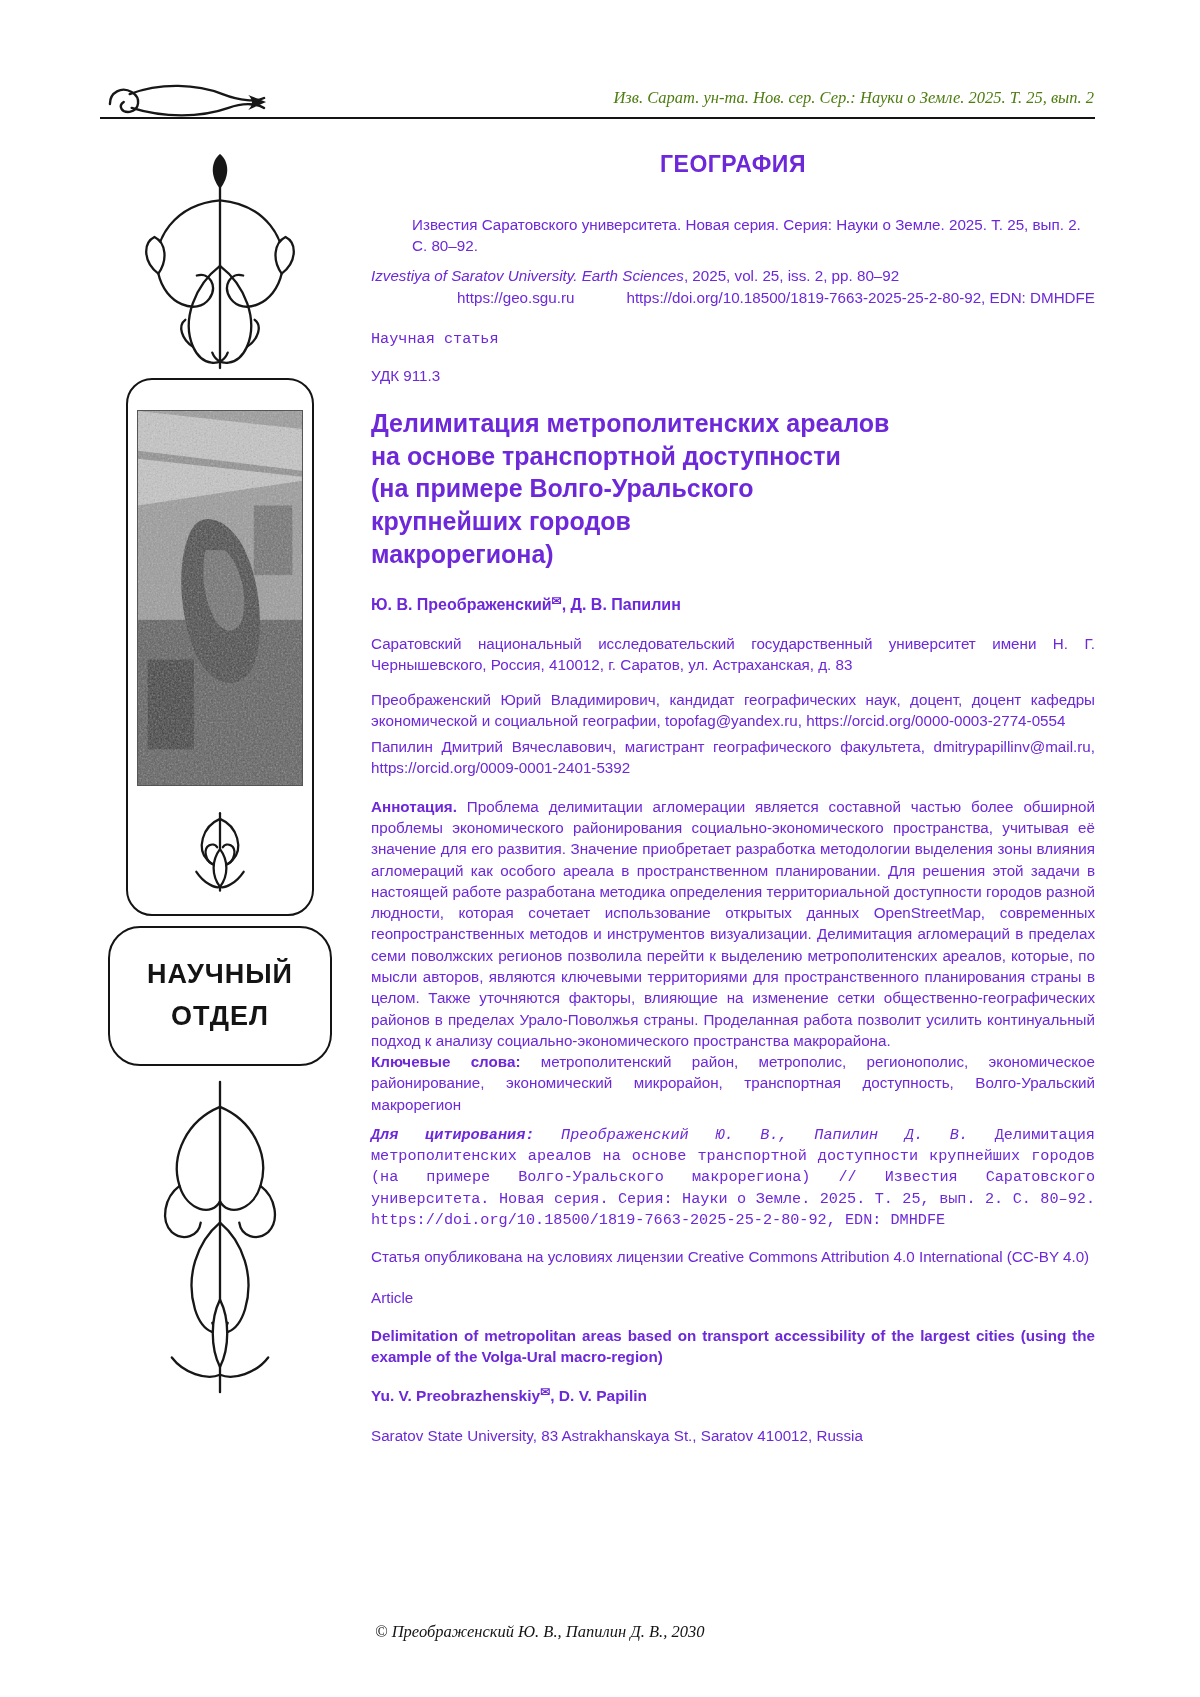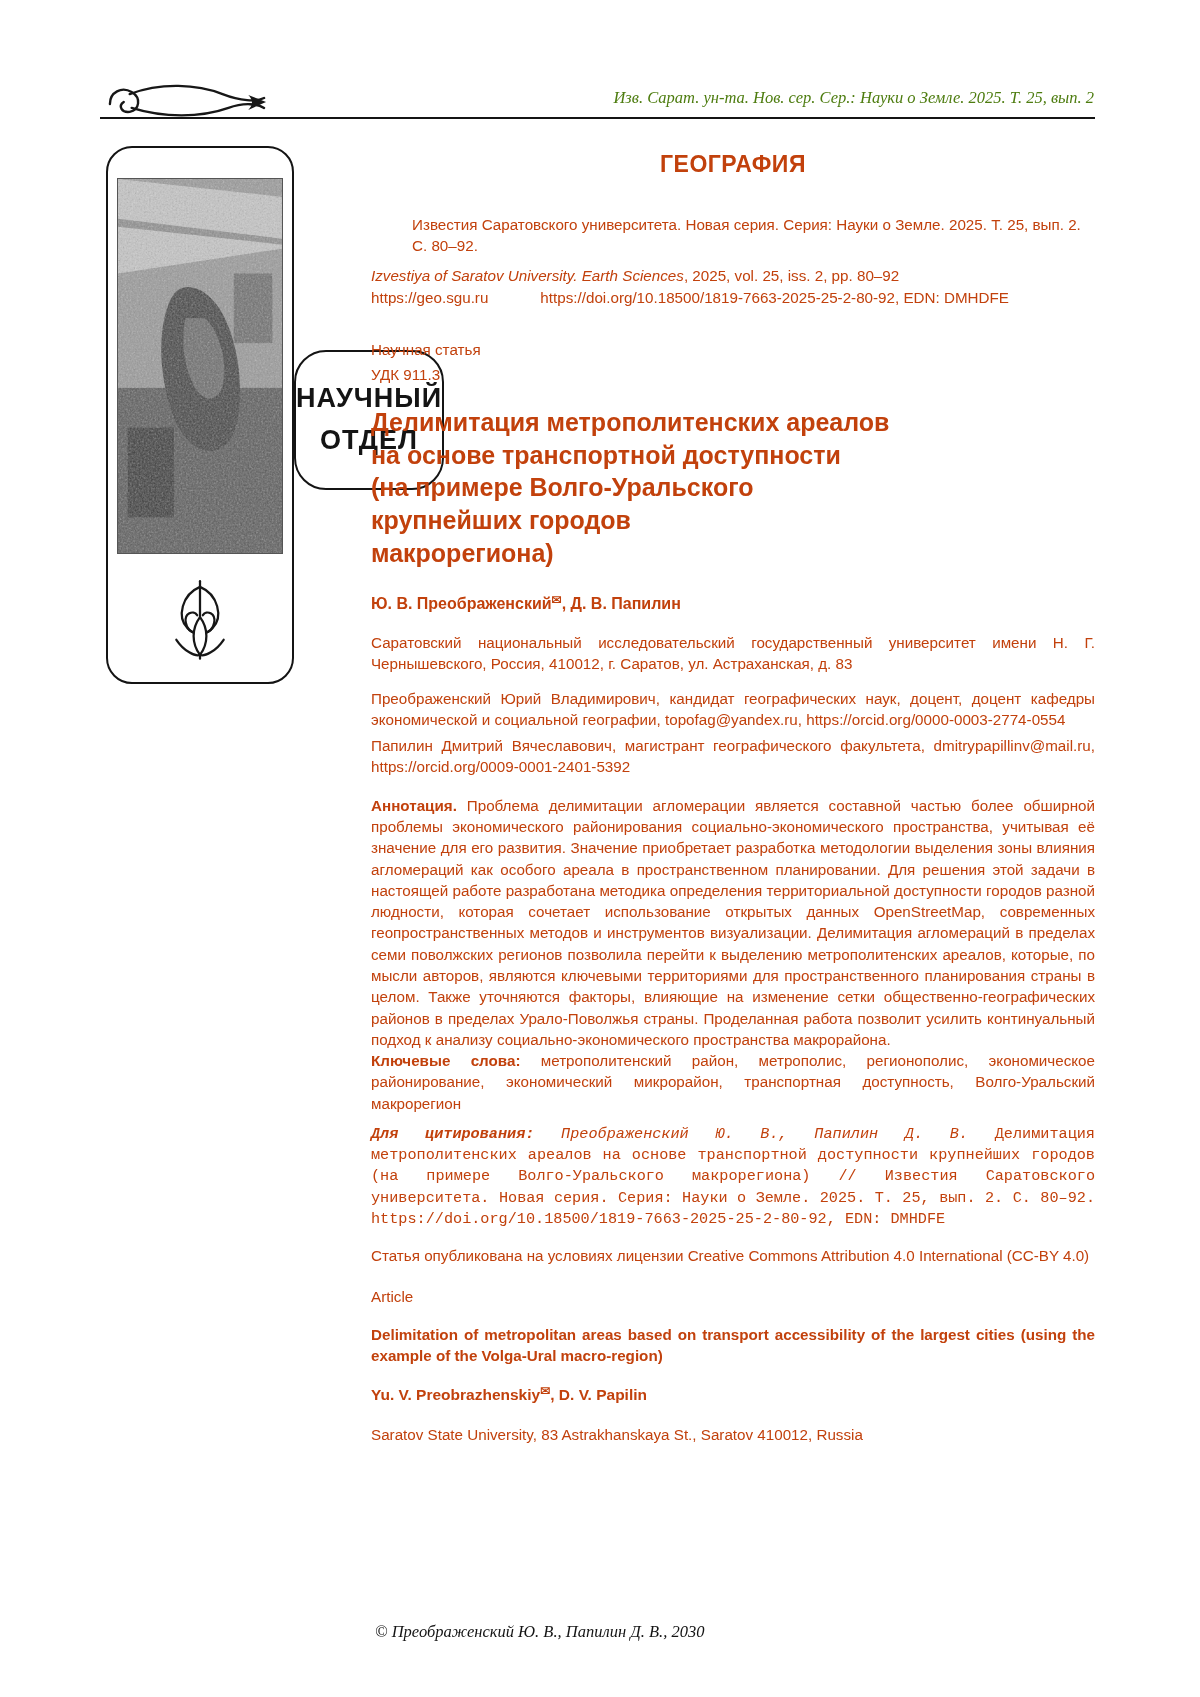--- a/index.html
+++ b/index.html
@@ -17,21 +17,21 @@
     font-style:italic; font-size:16.5px; color:#4d7c0f;
   }
   .header-rule {
     position:absolute; top:117px; left:100px; right:105px;
     border-top:2px solid #141414;
   }
   .header-ornament { position:absolute; top:80px; left:102px; width:168px; height:42px; }
   
   .sidebar {
     position:absolute; left:106px; top:146px; width:228px;
-    display:flex; flex-direction:row; align-items:center;
+    display:flex; flex-direction:column; align-items:center;
   }
   .orn-top { width:212px; height:232px; }
   .photo-frame {
     width:188px; border:2px solid #141414; border-radius:26px;
     padding:30px 9px 14px 9px; display:flex; flex-direction:column; align-items:center;
     background:#fff;
   }
   .photo { width:166px; height:376px; display:block; border:1px solid #555; }
   .orn-small { width:104px; height:98px; margin-top:16px; }
   .dept-box {
@@ -39,28 +39,28 @@
     border:2.5px solid #141414; border-radius:32px;
     display:flex; flex-direction:column; align-items:center; justify-content:center;
     font-weight:bold; font-size:27px; line-height:1.55; letter-spacing:1px;
     text-align:center; background:#fff;
   }
   .orn-bottom { width:212px; height:330px; margin-top:6px; }
   .orn-stroke { stroke:#171717; fill:none; stroke-width:2.4px; stroke-linecap:round; }
   
   .main {
     position:absolute; left:371px; top:146px; width:724px;
-    font-size:15.2px; line-height:1.4; color:#c2410c;
+    font-size:15.2px; line-height:1.4; color:#6d28d9;
   }
   .section-title { text-align:center; font-size:23px; font-weight:bold; letter-spacing:0.5px; margin:2px 0 34px 0; }
   .meta-source-ru { max-width:672px; margin-bottom:8px;margin-left:41px; }
   .meta-source-en { margin-bottom:1px; }
-  .url-line { margin-bottom:31px; }
+  .url-line { margin-bottom:21px;text-align:right; }
   .site-link { display:inline-block; margin-right:52px; }
-  .article-type-ru { margin-bottom:3px; }
+  .article-type-ru { margin-bottom:14px;font-family:Liberation Mono, monospace; }
   .udk { margin-bottom:21px; }
   .title-ru { font-size:25px; font-weight:bold; line-height:1.31; margin-bottom:22px; }
   .authors { font-weight:bold; font-size:16px; margin-bottom:17px; }
   .mail-icon { font-size:12px; vertical-align:5px; }
   .affiliation-ru { text-align:justify; margin-bottom:13px; }
   .bio { text-align:justify; margin-bottom:5px; }
   .abstract { text-align:justify; margin-top:17px; }
   .keywords { text-align:justify; }
   .citation { text-align:justify; margin-top:10px;font-family:Liberation Mono, monospace; }
   .license { text-align:justify; margin-top:15px; }

